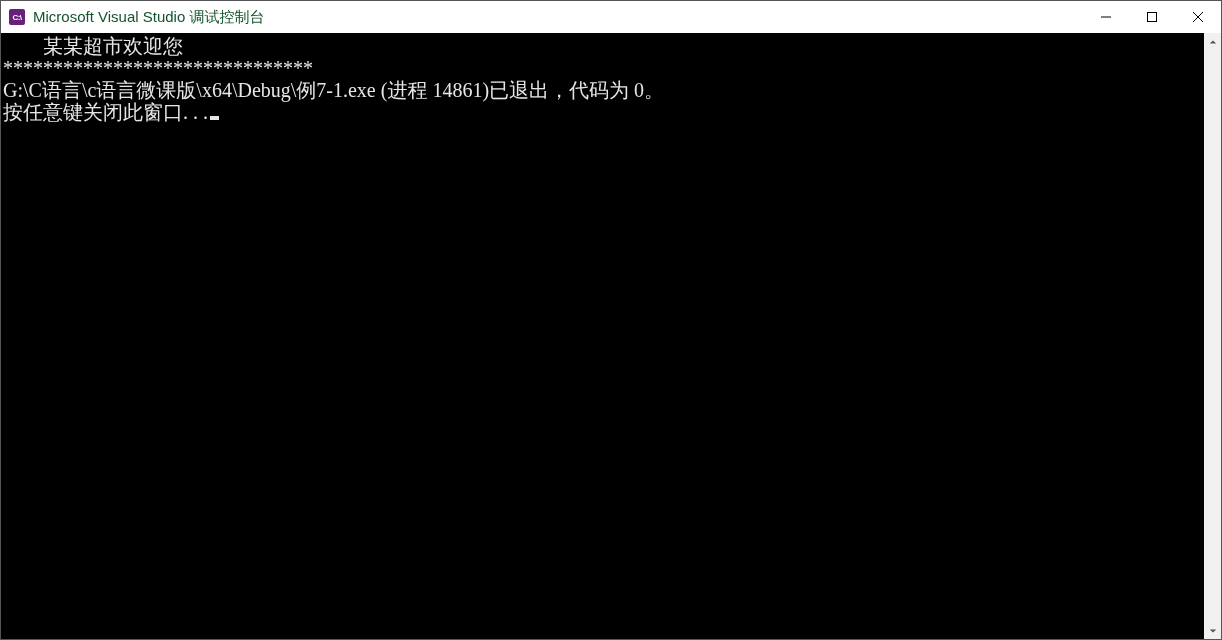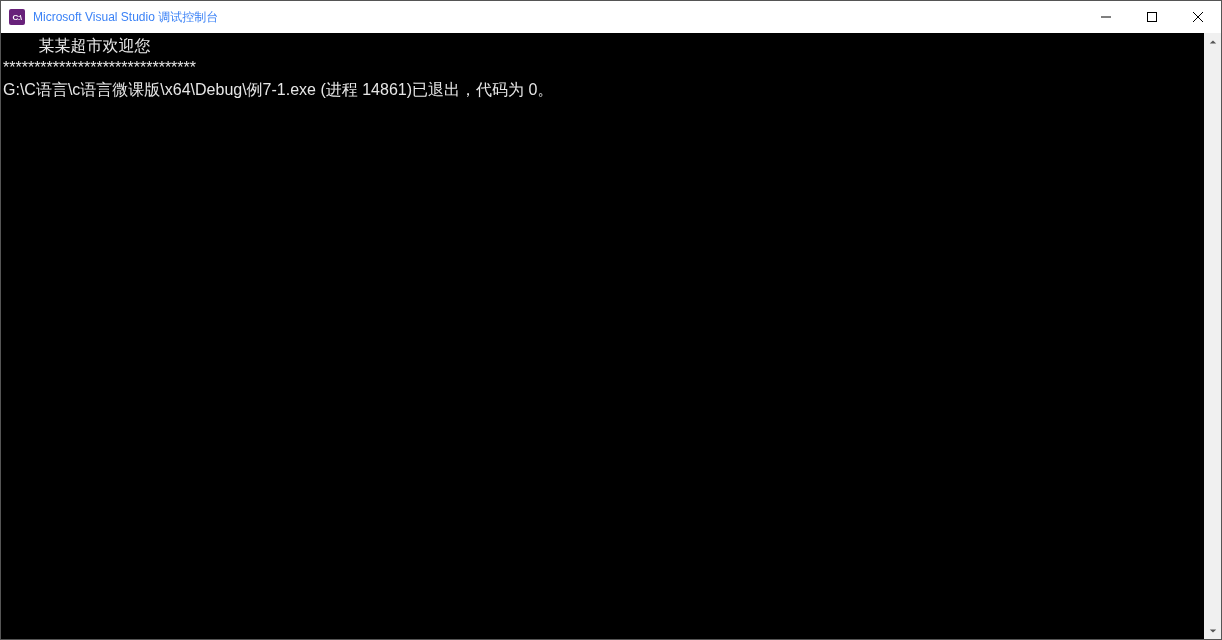--- a/index.html
+++ b/index.html
@@ -40,22 +40,22 @@
       align-items: center;
       justify-content: center;
       margin-right: 8px;
       color: #fff;
       font-size: 8px;
       font-weight: bold;
       font-family: Arial, sans-serif;
       letter-spacing: -0.5px;
     }
     .titlebar-title {
-      font-size: 12px;
-      color: #3b82f6;
+      font-size: 15px;
+      color: #14532d;
       flex: 1;
     }
     .window-controls {
       display: flex;
       height: 100%;
     }
     .win-btn {
       width: 46px;
       height: 32px;
       display: flex;
@@ -73,22 +73,22 @@
     .content-area {
       flex: 1;
       display: flex;
       background: #000;
       min-height: 0;
     }
     .console {
       flex: 1;
       background: #000000;
       color: #e6e6e6;
-      font-family: Liberation Sans, sans-serif;
-      font-size: 16px;
+      font-family: Liberation Serif, serif;
+      font-size: 20px;
       line-height: 22px;
       padding: 2px 0 0 2px;
       white-space: pre;
       overflow: hidden;
     }
     .console .line {
       display: block;
     }
     .cursor {
       display: inline-block;
@@ -146,21 +146,21 @@
       <div class="win-btn">
         <svg viewBox="0 0 10 10">
             <line x1="0" y1="0" x2="10" y2="10"></line>
             <line x1="10" y1="0" x2="0" y2="10"></line>
           </svg>
       </div>
     </div>
   </div>
 
   <div class="content-area">
-    <div class="console"><span class="line">        某某超市欢迎您</span><span class="line">*******************************</span><span class="line">G:\C语言\c语言微课版\x64\Debug\例7-1.exe (进程 14861)已退出，代码为 0。</span></div>
+    <div class="console"><span class="line">        某某超市欢迎您</span><span class="line">*******************************</span><span class="line">G:\C语言\c语言微课版\x64\Debug\例7-1.exe (进程 14861)已退出，代码为 0。</span><span class="line"><span>按任意键关闭此窗口. . .</span><span class="cursor"></span></span></div>
 
     <div class="scrollbar">
       <div class="scroll-btn">
         <svg viewBox="0 0 10 10">
             <path d="M1 7 L5 3 L9 7 Z"></path>
           </svg>
       </div>
       <div class="scroll-track"></div>
       <div class="scroll-btn">
         <svg viewBox="0 0 10 10">

